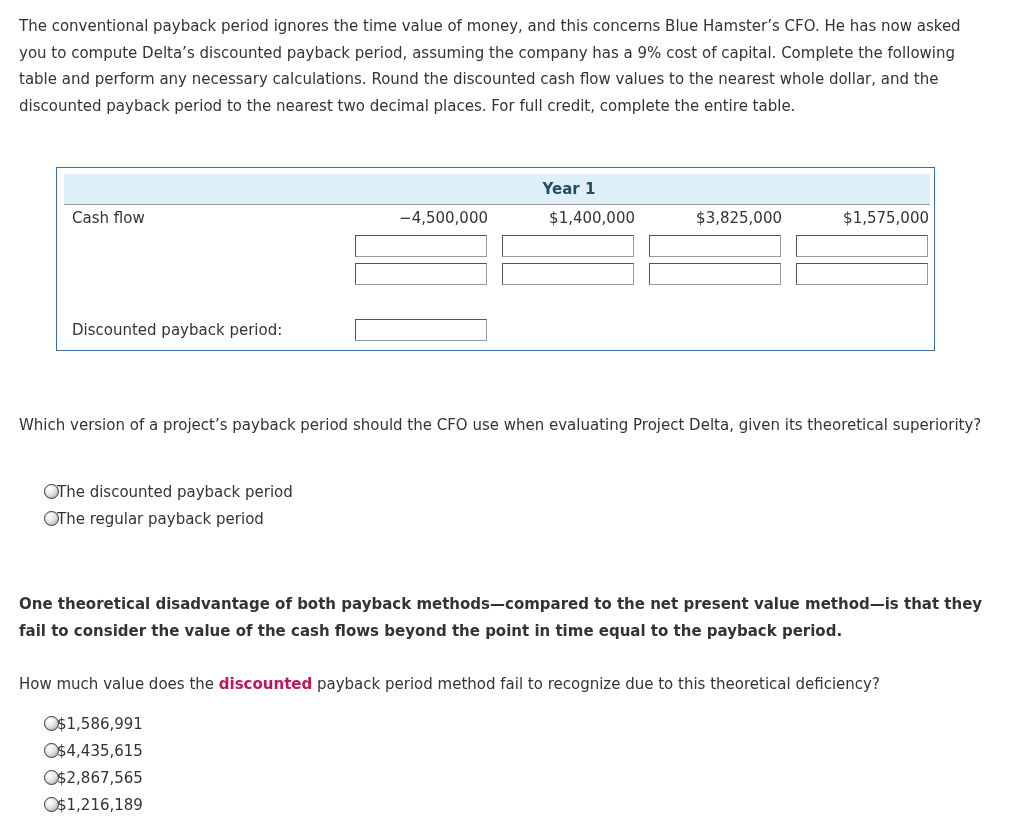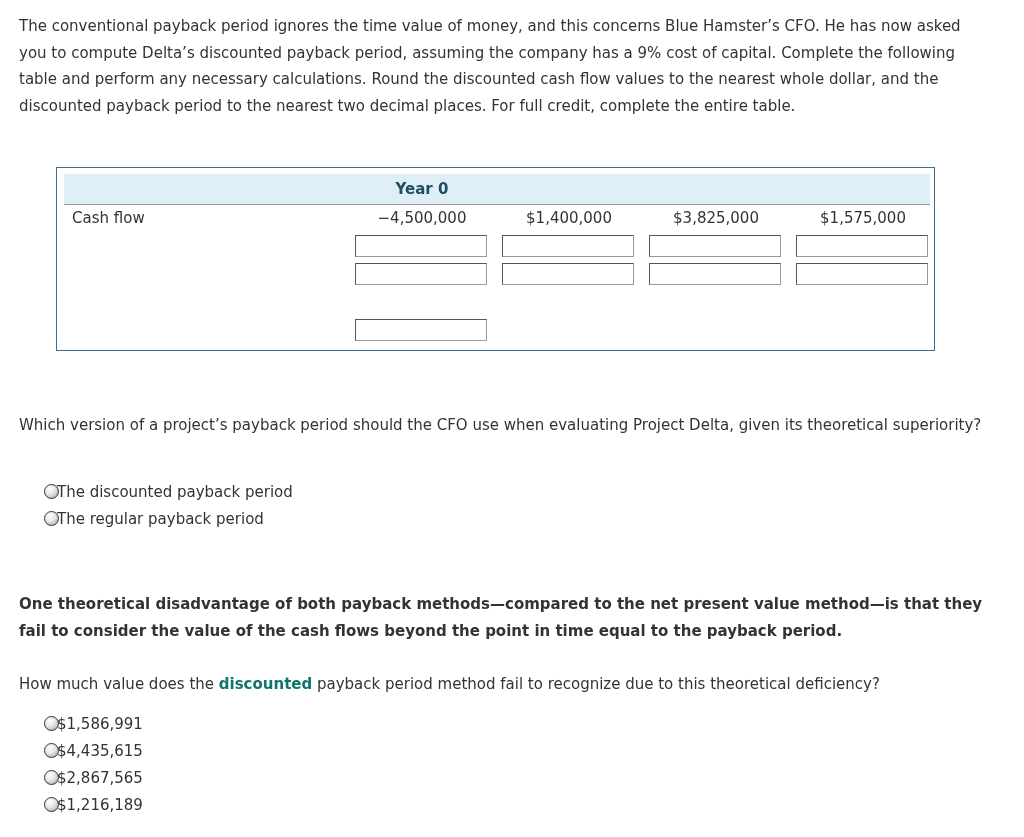--- a/index.html
+++ b/index.html
@@ -18,61 +18,62 @@
     }
     .hdr {
       position: absolute; left: 7px; top: 6px; width: 866px; height: 30px;
       background: #dfeff8; border-bottom: 1px solid #999999;
     }
     .hcell {
       position: absolute; top: 0; height: 30px; line-height: 30px; width: 132px;
       text-align: center; font-weight: bold; color: #1f4e63;
     }
     .rlabel { position: absolute; left: 15px; height: 22px; line-height: 22px; }
-    .val { position: absolute; width: 132px; text-align: center; height: 22px; line-height: 22px; }
+    .val { position: absolute; width: 132px; text-align: right; height: 22px; line-height: 22px; }
     .inbox {
       position: absolute; width: 132px; height: 22px; box-sizing: border-box;
       border: 1px solid #555555; border-right-color: #999; border-bottom-color: #999;
       background: #ffffff; padding: 0; margin: 0; font-size: 14px;
     }
     .opt { position: absolute; left: 44px; height: 26px; line-height: 26px; }
     .radio {
       position: absolute; left: 0; top: 5px; width: 15px; height: 15px; border-radius: 50%;
       box-sizing: border-box; border: 1.5px solid #333;
       background: radial-gradient(circle at 35% 30%, #ffffff 0%, #e6e6e6 45%, #9a9a9a 100%);
     }
     .optlabel { position: absolute; left: 13px; top: 0; white-space: nowrap; }
-    b { color: #0f766e; }
+    b { color: #be185d; }
   </style>
 </head>
 <body>
 
 <p class="para p1">The conventional payback period ignores the time value of money, and this concerns Blue Hamster’s CFO. He has now asked you to compute Delta’s discounted payback period, assuming the company has a 9% cost of capital. Complete the following table and perform any necessary calculations. Round the discounted cash flow values to the nearest whole dollar, and the discounted payback period to the nearest two decimal places. For full credit, complete the entire table.</p>
 
 <div class="panel">
   <div class="hdr">
-    <div class="hcell" style="left:292px">Year 0</div>
+    <div class="hcell" style="left:439px">Year 1</div>
   </div>
 
   <div class="rlabel" style="top:39px">Cash flow</div>
   <div class="val" style="left:299px;top:39px">−4,500,000</div>
   <div class="val" style="left:446px;top:39px">$1,400,000</div>
   <div class="val" style="left:593px;top:39px">$3,825,000</div>
   <div class="val" style="left:740px;top:39px">$1,575,000</div>
 
   <input class="inbox" style="left: 298px; top: 67px;" type="text" value="">
   <input class="inbox" style="left: 445px; top: 67px;" type="text" value="">
   <input class="inbox" style="left: 592px; top: 67px;" type="text" value="">
   <input class="inbox" style="left: 739px; top: 67px;" type="text" value="">
 
   <input class="inbox" style="left: 298px; top: 95px;" type="text" value="">
   <input class="inbox" style="left: 445px; top: 95px;" type="text" value="">
   <input class="inbox" style="left: 592px; top: 95px;" type="text" value="">
   <input class="inbox" style="left: 739px; top: 95px;" type="text" value="">
 
+  <div class="rlabel" style="top:151px">Discounted payback period:</div>
   <input class="inbox" style="left: 298px; top: 151px;" type="text" value="">
 </div>
 
 <p class="para q2">Which version of a project’s payback period should the CFO use when evaluating Project Delta, given its theoretical superiority?</p>
 
 <div class="opt" style="top:479px">
   <span class="radio"></span>
   <span class="optlabel">The discounted payback period</span>
 </div>
 <div class="opt" style="top:506px">

